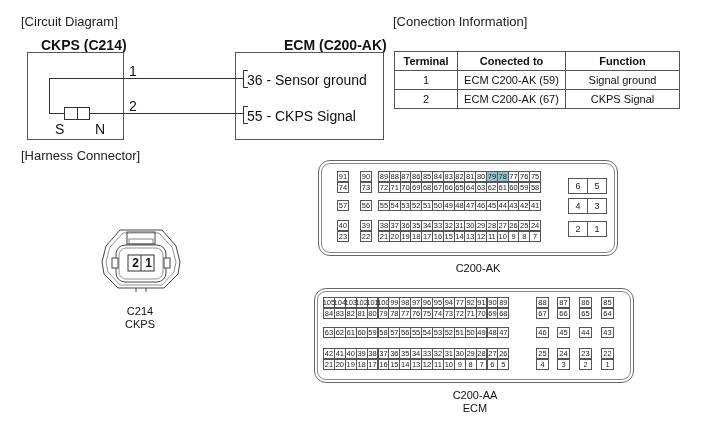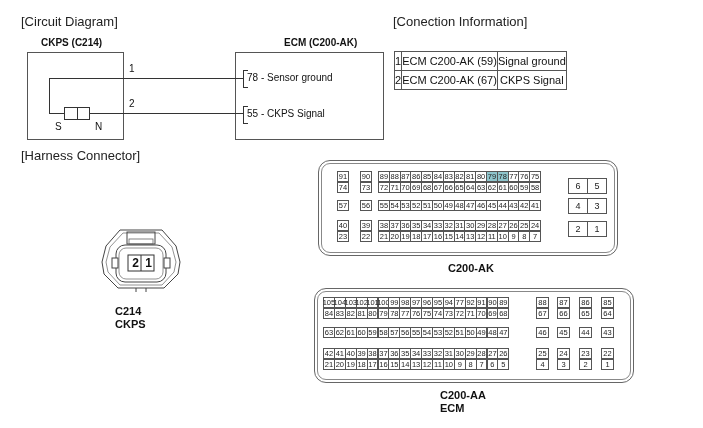--- a/index.html
+++ b/index.html
@@ -1,33 +1,33 @@
 <!DOCTYPE html>
 <html><head>
 <meta charset="utf-8">
 <style>
   html, body { margin:0; padding:0; background:#fff; }
   body { width:703px; height:428px; position:relative; overflow:hidden;
          font-family:"Liberation Sans", "DejaVu Sans", sans-serif; color:#111; }
   .abs { position:absolute; }
   .section-title { font-size:13px; color:#222; white-space:nowrap; }
   .bold { font-weight:bold; }
-  .lbl { font-size:10px; white-space:nowrap; }
+  .lbl { font-size:14px; white-space:nowrap; }
   .box { position:absolute; border:1px solid #555; box-sizing:border-box; }
   .wire { position:absolute; background:#333; }
   table.conn { position:absolute; left:394px; top:51px; border-collapse:collapse; font-size:11px; }
   table.conn td, table.conn th { border:1px solid #555; text-align:center; padding:0; height:18px; }
   table.conn th { font-weight:bold; }
   .pin { position:absolute; box-sizing:border-box; border:1px solid #555; font-size:7.5px; display:flex;
          align-items:center; justify-content:center; background:#fff; color:#222; }
   .pin.hl { background:#8ec5cc; }
   .pin.big { font-size:9px; }
   .frame-outer { position:absolute; border:1px solid #666; border-radius:12px; box-sizing:border-box; }
   .frame-inner { position:absolute; border:1px solid #888; border-radius:9px; box-sizing:border-box; }
-  .caption { position:absolute; font-size:11px; font-weight:bold; white-space:nowrap; line-height:13px; }
+  .caption { position:absolute; font-size:11px; font-weight:normal; text-align:center; white-space:nowrap; line-height:13px; }
 </style>
 </head>
 <body>
 
 <div class="abs section-title" style="left:21px;top:14px;">[Circuit Diagram]</div>
 <div class="abs section-title" style="left:393px;top:14px;">[Conection Information]</div>
 <div class="abs section-title" style="left:21px;top:148px;">[Harness Connector]</div>
 
 <div class="abs lbl bold" style="left:41px;top:37px;">CKPS (C214)</div>
 <div class="abs lbl bold" style="left:268px;top:37px;margin-left:16px;">ECM (C200-AK)</div>
@@ -43,25 +43,30 @@
 <div class="box" style="left:64px;top:107px;width:26px;height:13px;border-color:#333;"></div>
 <div class="wire" style="left:77px;top:107px;width:1px;height:13px;"></div>
 <div class="abs lbl" style="left:55px;top:121px;">S</div>
 <div class="abs lbl" style="left:95px;top:121px;">N</div>
 
 <div class="abs lbl" style="left:129px;top:63px;">1</div>
 <div class="abs lbl" style="left:129px;top:98px;">2</div>
 
 <div class="abs" style="left:243px;top:70px;width:4px;height:16px;border:1px solid #333;border-right:none;"></div>
 <div class="abs" style="left:243px;top:106px;width:4px;height:16px;border:1px solid #333;border-right:none;"></div>
-<div class="abs lbl" style="left:247px;top:72px;">78 - Sensor ground</div>
+<div class="abs lbl" style="left:247px;top:72px;">36 - Sensor ground</div>
 <div class="abs lbl" style="left:247px;top:108px;">55 - CKPS Signal</div>
 
 <table class="conn">
   <tbody>
+      <tr>
+    <th style="width:62px;">Terminal</th>
+    <th style="width:107px;">Conected to</th>
+    <th style="width:113px;">Function</th>
+  </tr>
   <tr>
     <td>1</td>
     <td>ECM C200-AK (59)</td>
     <td>Signal ground</td>
   </tr>
   <tr>
     <td>2</td>
     <td>ECM C200-AK (67)</td>
     <td>CKPS Signal</td>
   </tr>

